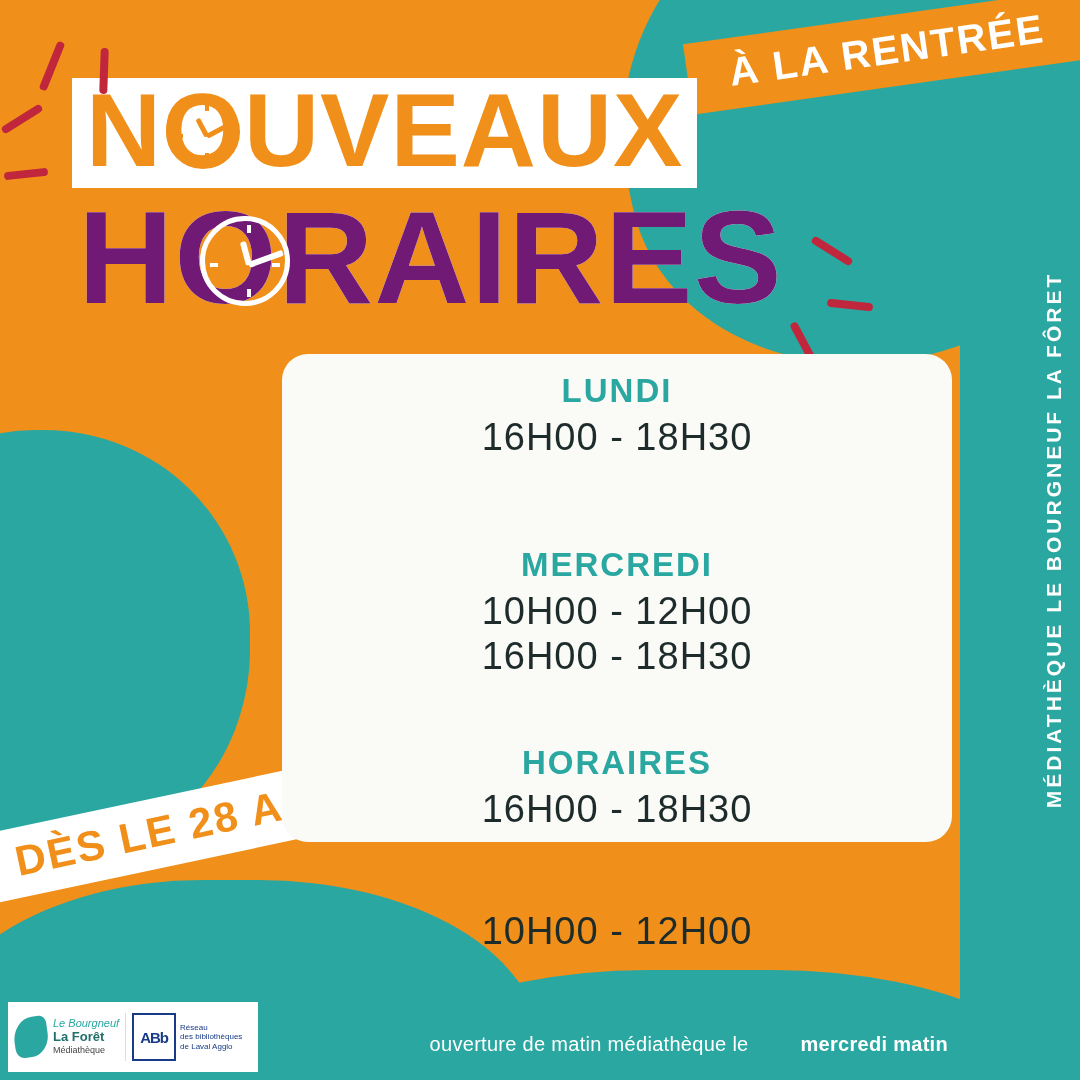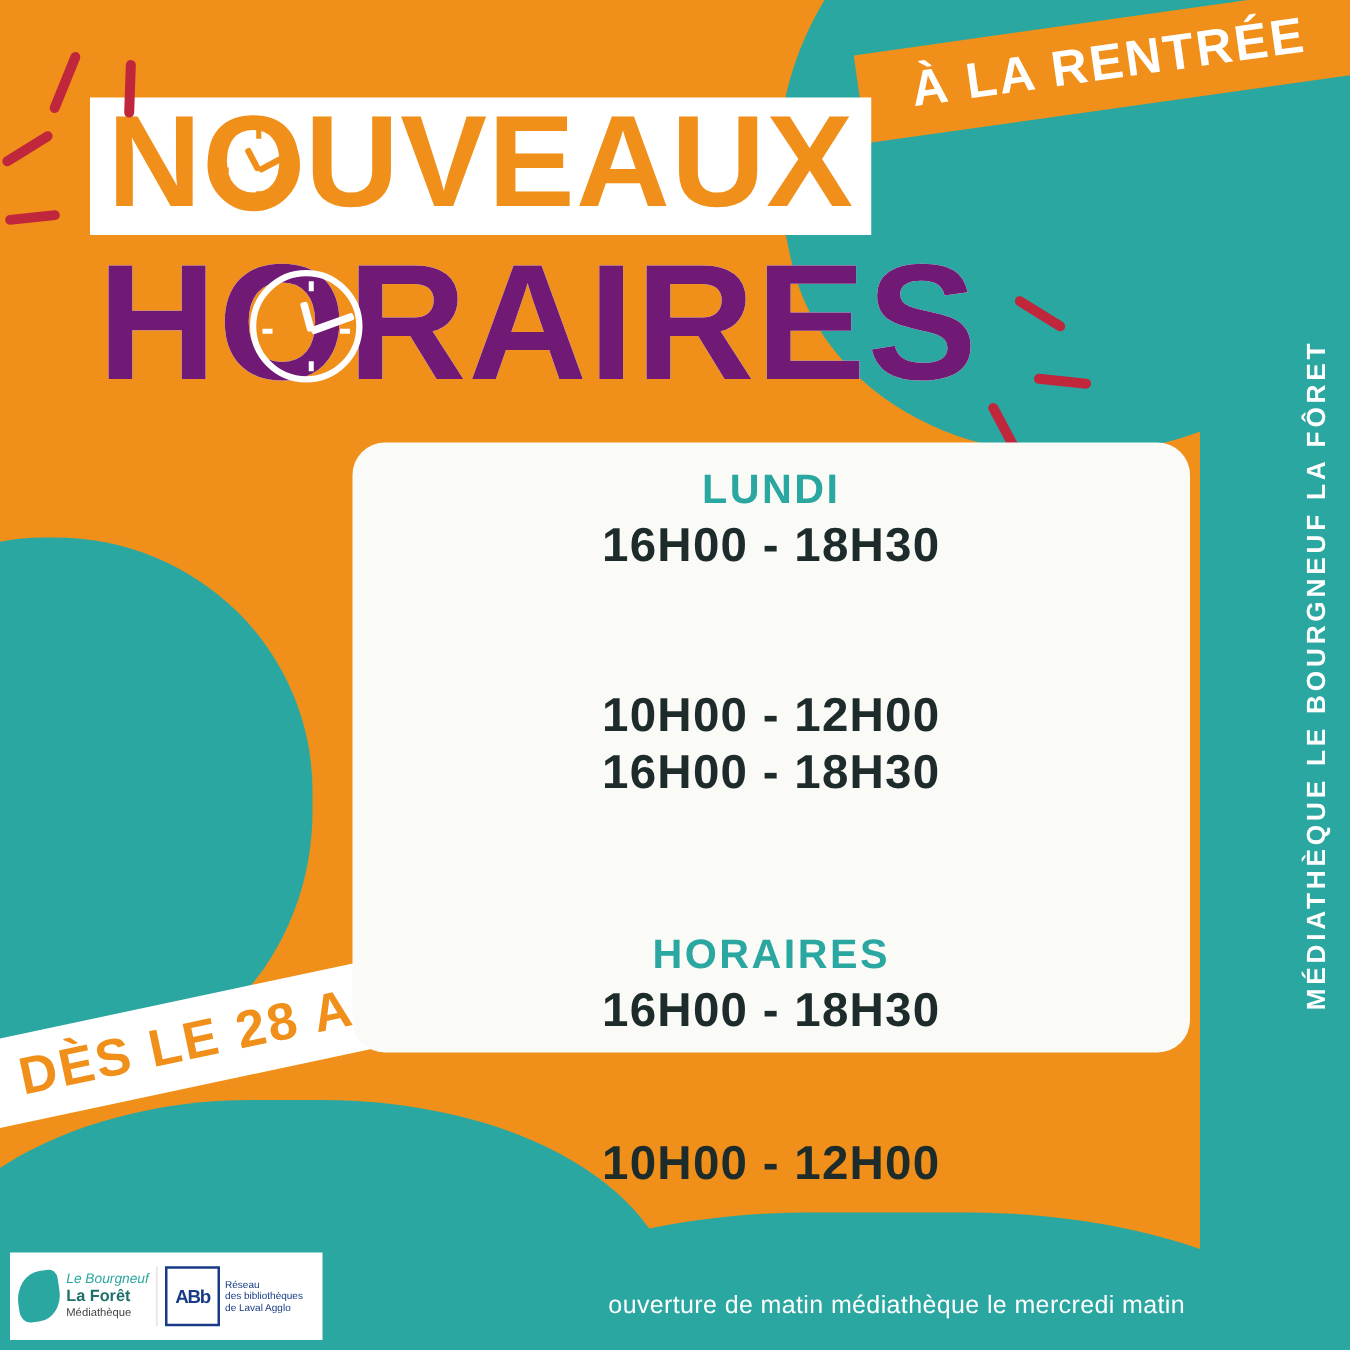--- a/index.html
+++ b/index.html
@@ -96,36 +96,36 @@
   
   .card{
     position:absolute;left:282px;top:354px;width:670px;height:488px;
     background:#FAFAF7;border-radius:26px;
   }
   .day-block{text-align:center;}
   .day{
     color:#2AA7A0;font-weight:bold;font-size:33px;letter-spacing:2px;
   }
   .hours{
-    color:#1D2B2B;font-weight:bold;font-size:38px;letter-spacing:1px;margin-top:6px;
+    color:#1D2B2B;font-weight:normal;font-size:38px;letter-spacing:1px;margin-top:6px;
   }
   .note{
     color:#C0273C;font-style:italic;font-size:25px;margin-top:4px;
   }
   .b1{position:absolute;top:18px;left:0;right:0;}
   .b2{position:absolute;top:192px;left:0;right:0;}
   .b3{position:absolute;top:390px;left:0;right:0;}
   .b4{position:absolute;top:550px;left:0;right:0;}
 
   
   .footer-text{
     position:absolute;right:132px;bottom:24px;color:#ffffff;font-size:20px;
     letter-spacing:.3px;
   }
-  .footer-text b{font-weight:normal;}
+  .footer-text b{font-weight:bold;margin-left:46px;}
 
   .logos{
     position:absolute;left:8px;bottom:8px;width:250px;height:70px;
     background:#ffffff;display:flex;align-items:center;gap:6px;padding:2px 6px;
     box-sizing:border-box;
   }
   .logo-a{display:flex;align-items:center;gap:5px;}
   .logo-a .leaf{
     width:34px;height:40px;background:#2AA7A0;
     border-radius:60% 20% 55% 25%;transform:rotate(-8deg);
@@ -201,20 +201,21 @@
   <div class="badge badge-date">DÈS LE 28 AOÛT</div>
 
   <div class="card">
 
     <div class="day-block b1">
       <div class="day">LUNDI</div>
       <div class="hours">16H00 - 18H30</div>
     </div>
 
     <div class="day-block b2">
+      <div class="day">MERCREDI</div>
       <div class="hours">10H00 - 12H00</div>
       <div class="hours" style="margin-top:2px;">16H00 - 18H30</div>
     </div>
 
     <div class="day-block b3">
       <div class="day">HORAIRES</div>
       <div class="hours">16H00 - 18H30</div>
     </div>
 
     <div class="day-block b4">

